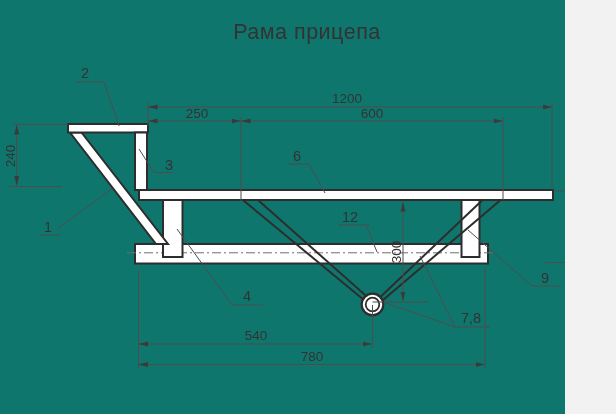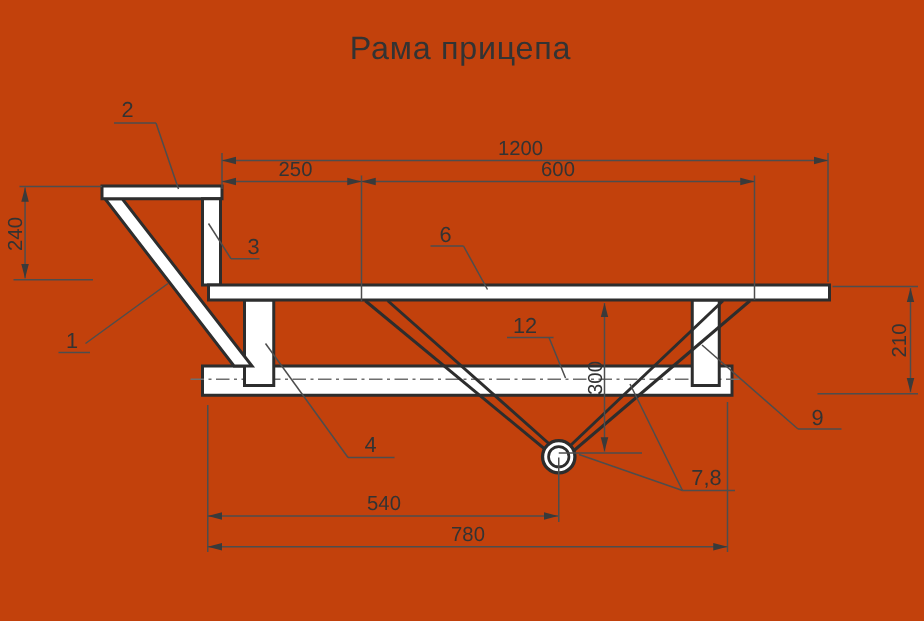--- a/index.html
+++ b/index.html
@@ -1,16 +1,16 @@
 <!DOCTYPE html>
 <html><head>
 <meta charset="utf-8">
 <style>
   html,body{margin:0;padding:0;background:#f2f2f2;}
-  .page{position:relative;width:616px;height:414px;background:#c2410c;
+  .page{position:relative;width:565px;height:414px;background:#0f766e;
         font-family:"Liberation Sans", sans-serif;overflow:hidden;}
   svg{display:block;}
   .part{fill:#ffffff;stroke:#2d2d2d;stroke-width:2;}
   .partline{fill:none;stroke:#2d2d2d;stroke-width:2;}
   .thin{fill:none;stroke:#4d4d4d;stroke-width:1;}
   .center{fill:none;stroke:#6e6e6e;stroke-width:1;stroke-dasharray:9 3 2 3;}
   .dim{fill:#333333;font-size:13.5px;font-family:"Liberation Sans",sans-serif;}
   .callout{fill:#333333;font-size:14.5px;font-family:"Liberation Sans",sans-serif;}
   .title-text{fill:#333333;font-size:21.5px;font-family:"Liberation Sans",sans-serif;letter-spacing:.5px;}
 </style>

